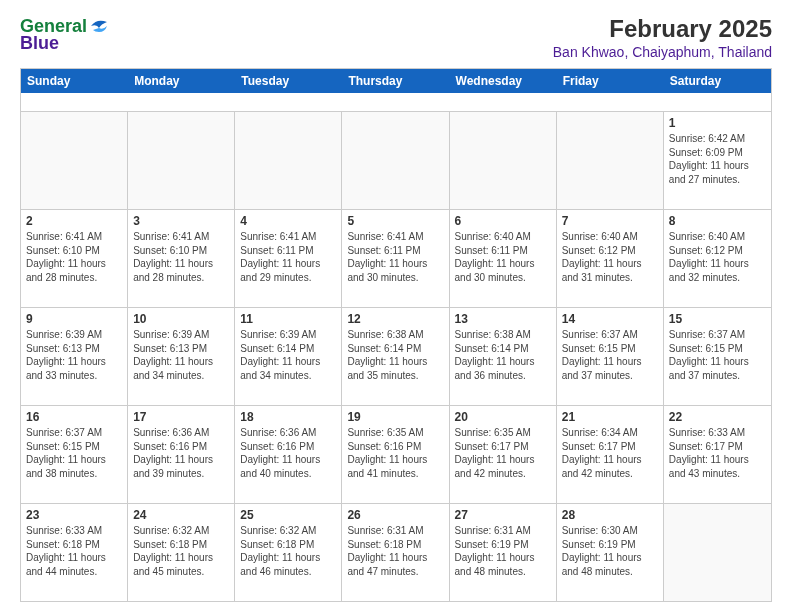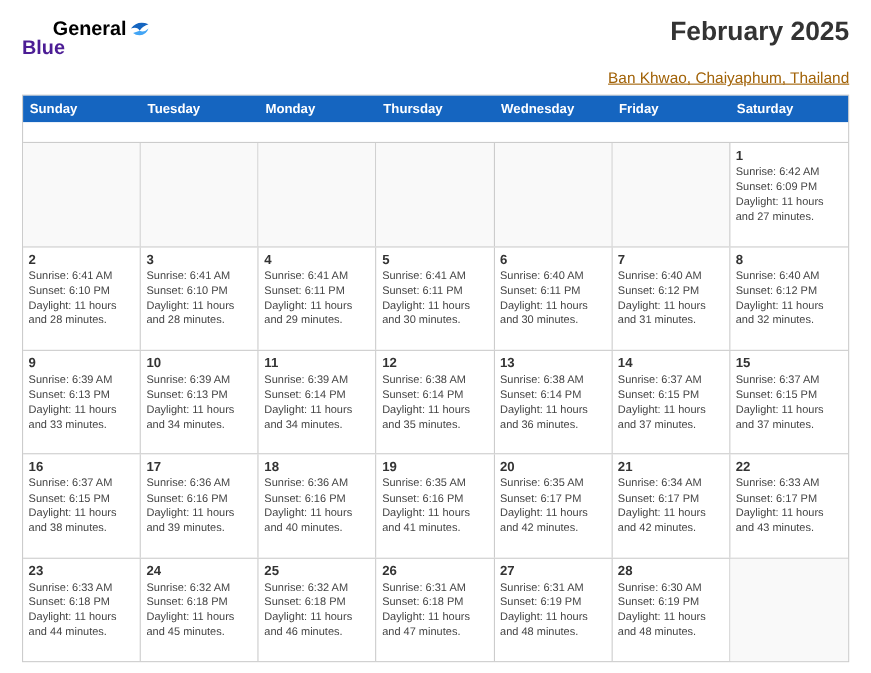--- a/index.html
+++ b/index.html
@@ -25,36 +25,35 @@
     }
     .logo {
       display: flex;
       flex-direction: column;
       align-items: flex-start;
     }
     .logo-text {
       font-size: 18px;
       font-weight: bold;
     }
-    .logo-general { color: #000000; margin-left: 28px; }
+    .logo-general { color: #15803d; }
     .logo-blue { color: #4c1d95; }
     .title-block {
       text-align: right;
     }
     .month-title {
       font-size: 24px;
       font-weight: bold;
       color: #333;
       line-height: 1.1;
     }
     .location-title {
       font-size: 14px;
-      color: #a16207;
-      margin-top: 20px;
-      text-decoration: underline;
+      color: #4c1d95;
+      margin-top: 2px;
     }
     .calendar {
       flex: 1;
       display: flex;
       flex-direction: column;
       border: 1px solid #ccc;
       gap: 18px;
     }
     .cal-header {
       display: grid;
@@ -123,22 +122,22 @@
     </div>
     <div class="title-block">
       <div class="month-title">February 2025</div>
       <div class="location-title">Ban Khwao, Chaiyaphum, Thailand</div>
     </div>
   </div>
 
   <div class="calendar">
     <div class="cal-header">
     <div class="cal-header-cell">Sunday</div>
+        <div class="cal-header-cell">Monday</div>
         <div class="cal-header-cell">Tuesday</div>
-        <div class="cal-header-cell">Monday</div>
         <div class="cal-header-cell">Thursday</div>
         <div class="cal-header-cell">Wednesday</div>
         <div class="cal-header-cell">Friday</div>
         <div class="cal-header-cell">Saturday</div>
       </div>
     <div class="cal-body">
     <div class="cal-row">
           <div class="cal-cell empty"></div>
           <div class="cal-cell empty"></div>
           <div class="cal-cell empty"></div>

